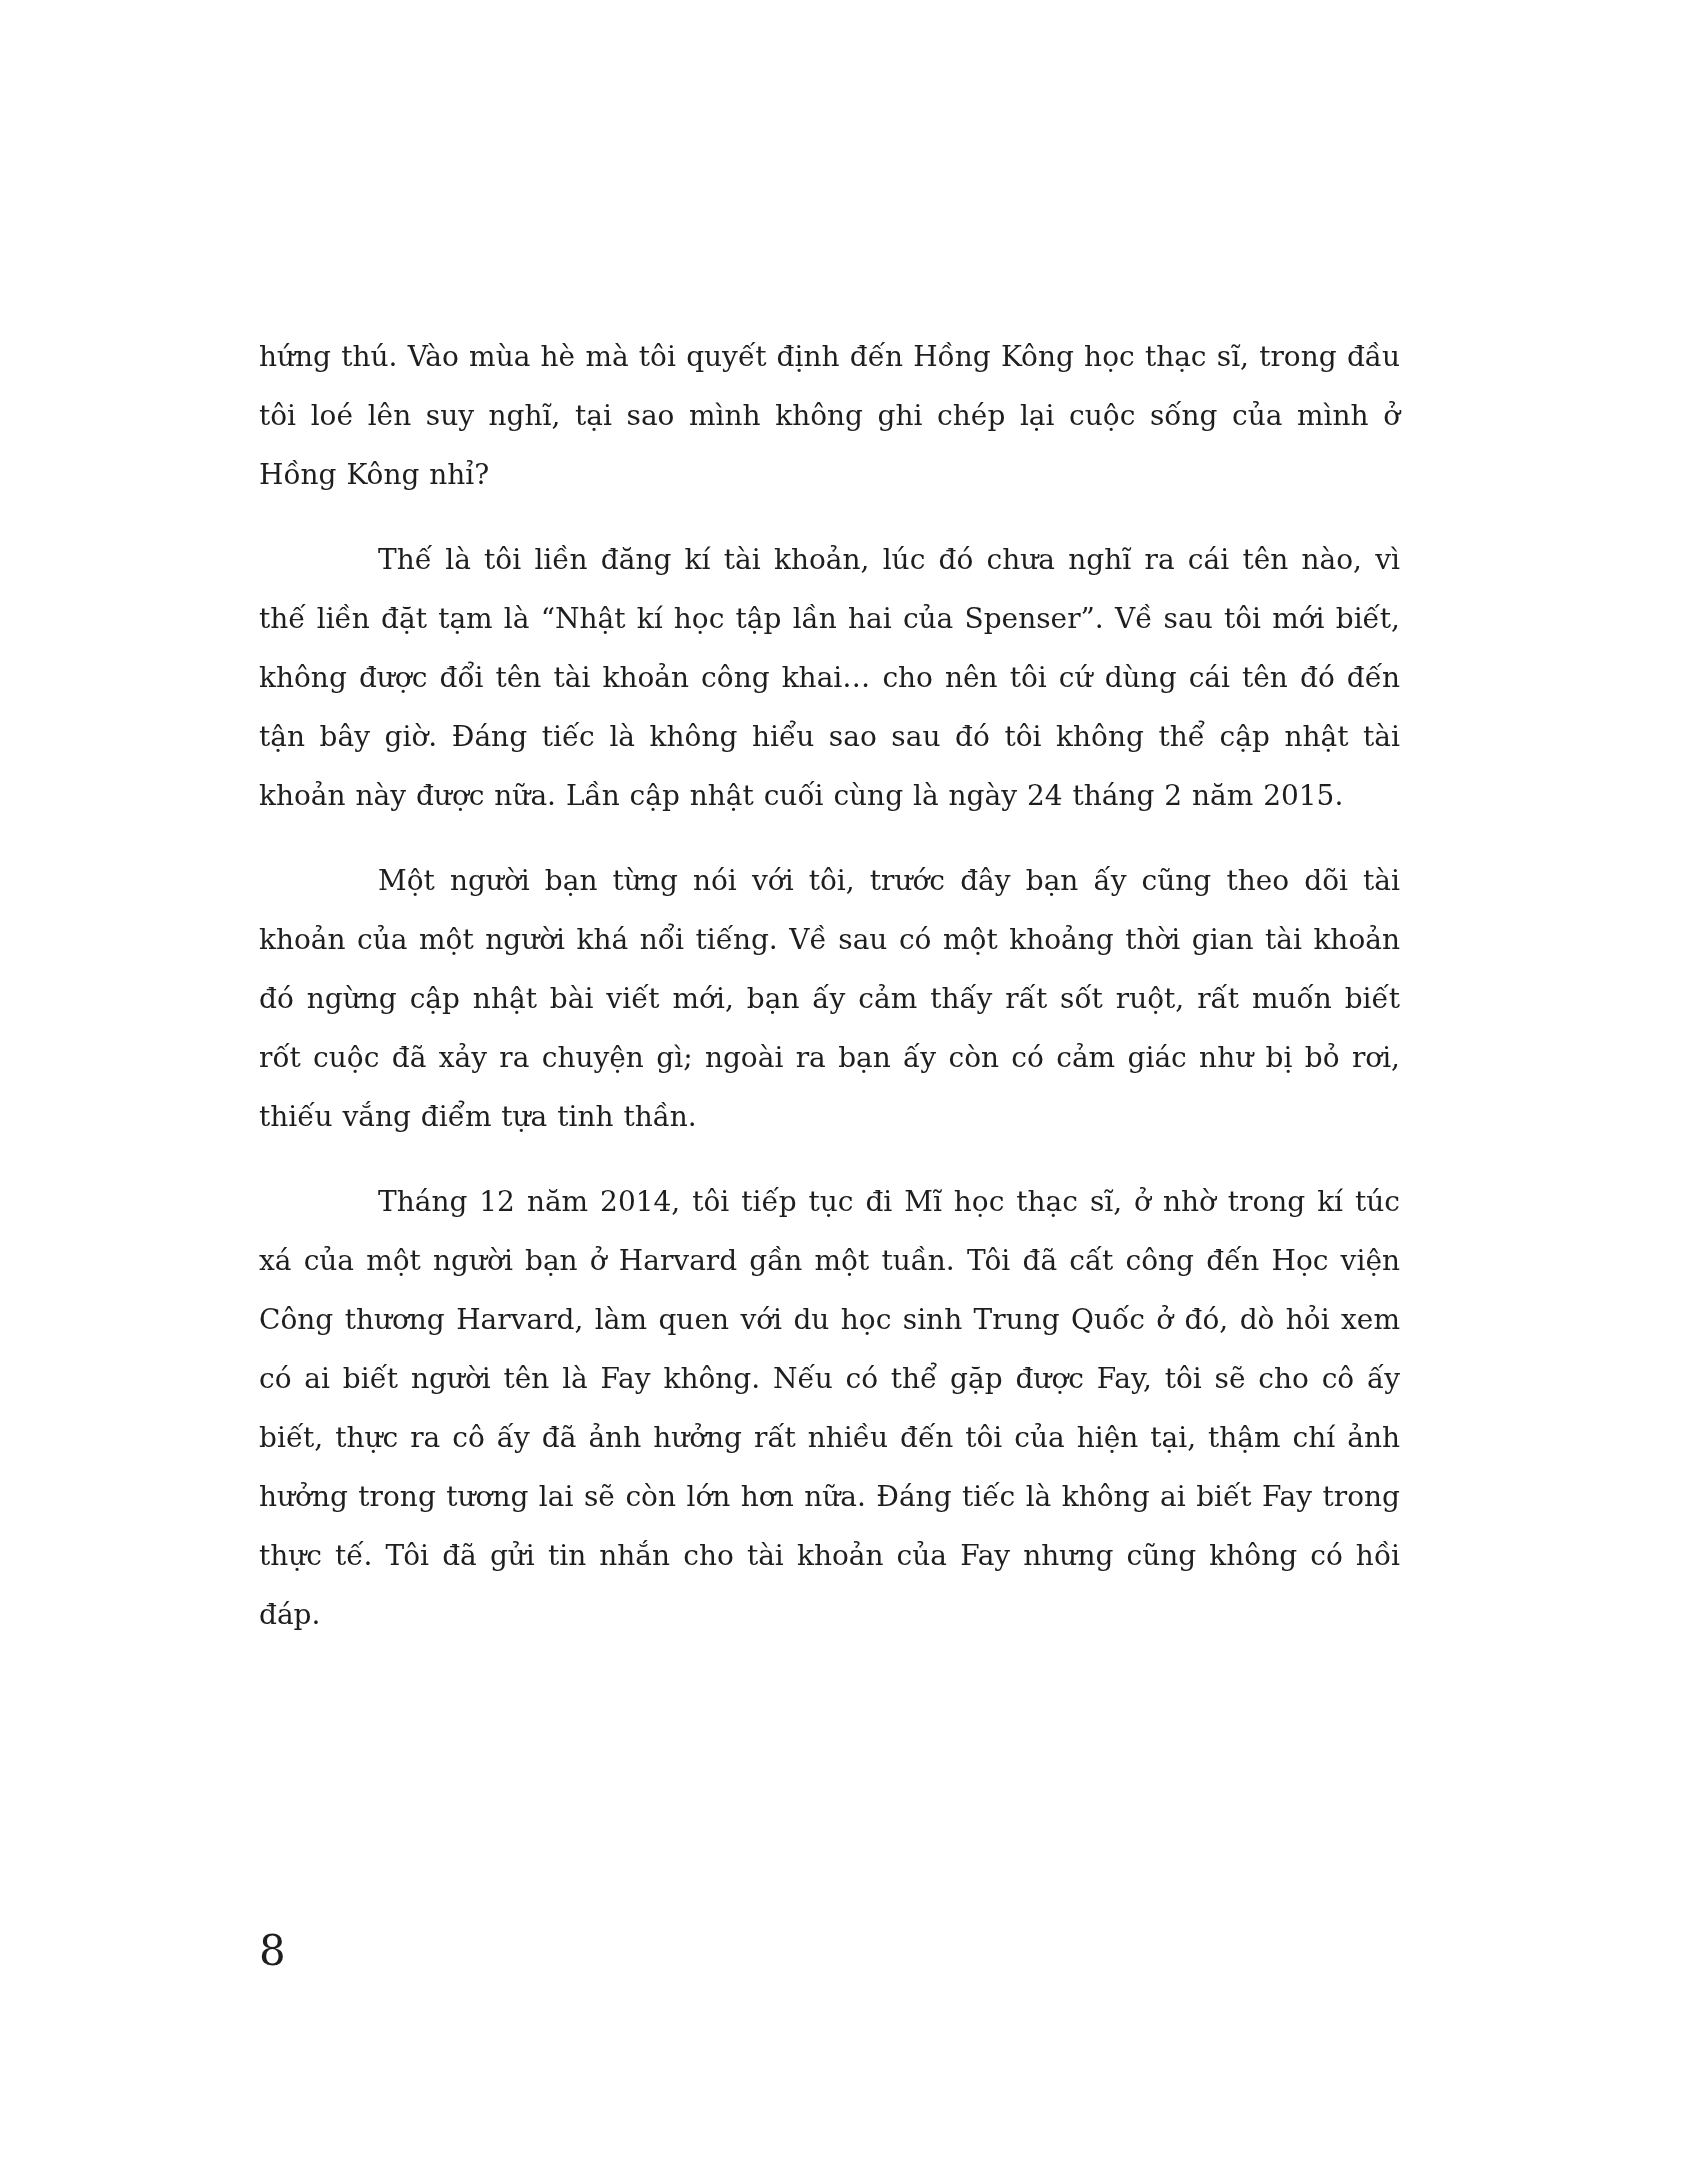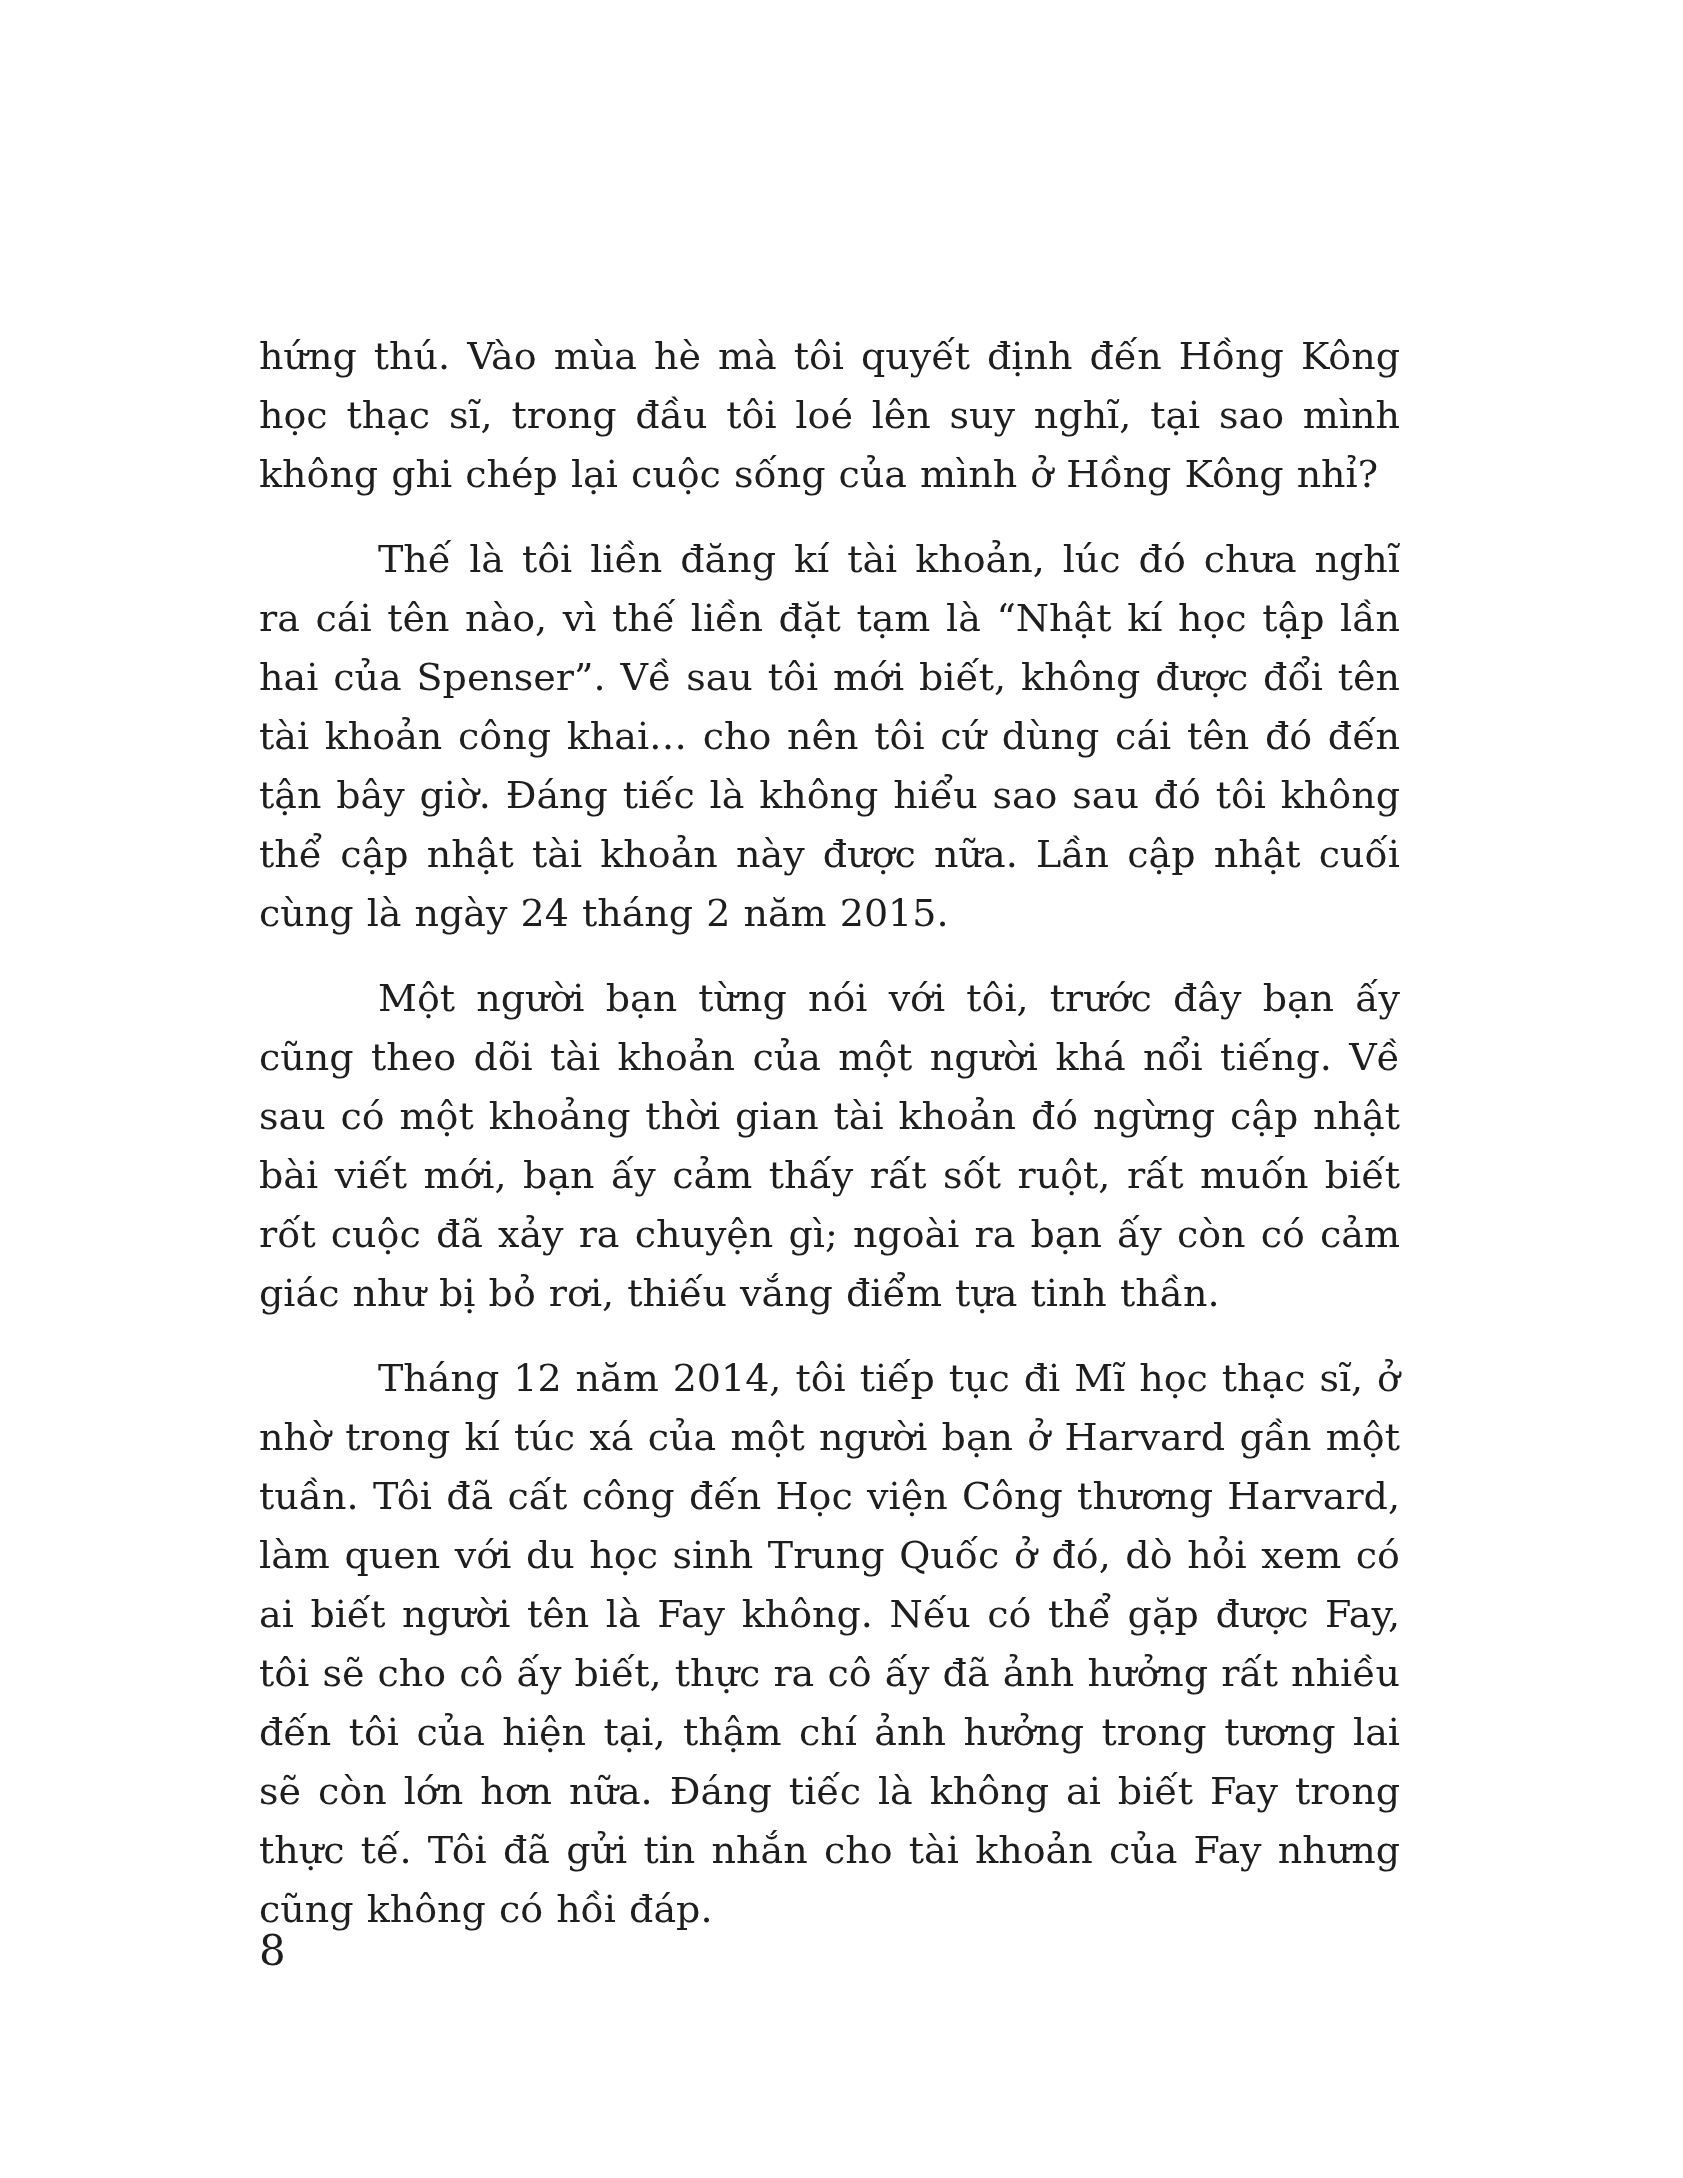--- a/index.html
+++ b/index.html
@@ -17,21 +17,21 @@
     color: #1e1e1e;
   }
   .text-block {
     position: absolute;
     left: 259px;
     top: 327px;
     width: 1141px;
   }
   .para {
     margin: 0 0 26px 0;
-    font-size: 38px;
+    font-size: 28px;
     line-height: 59px;
     text-align: justify;
     text-indent: 119px;
     word-spacing: 1px;
   }
   .para.no-indent {
     text-indent: 0;
   }
   .page-number {
     position: absolute;

